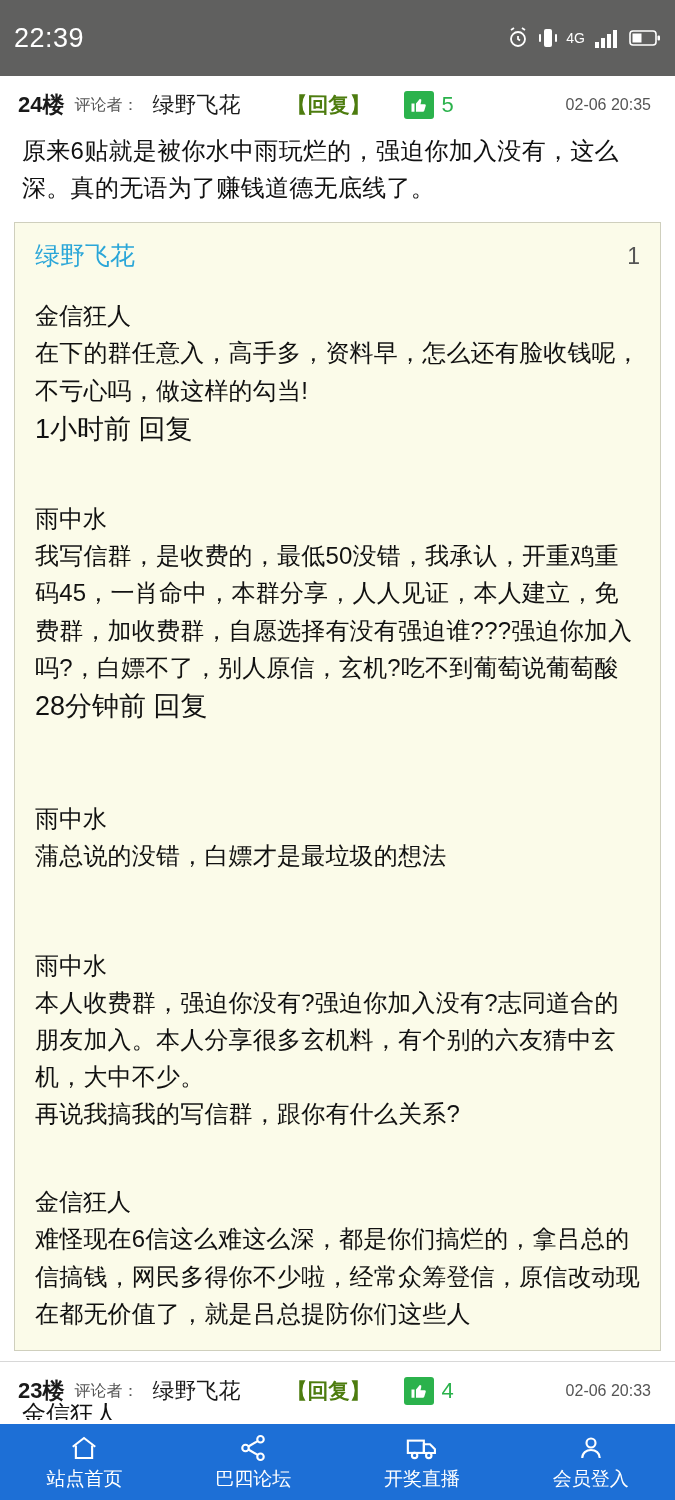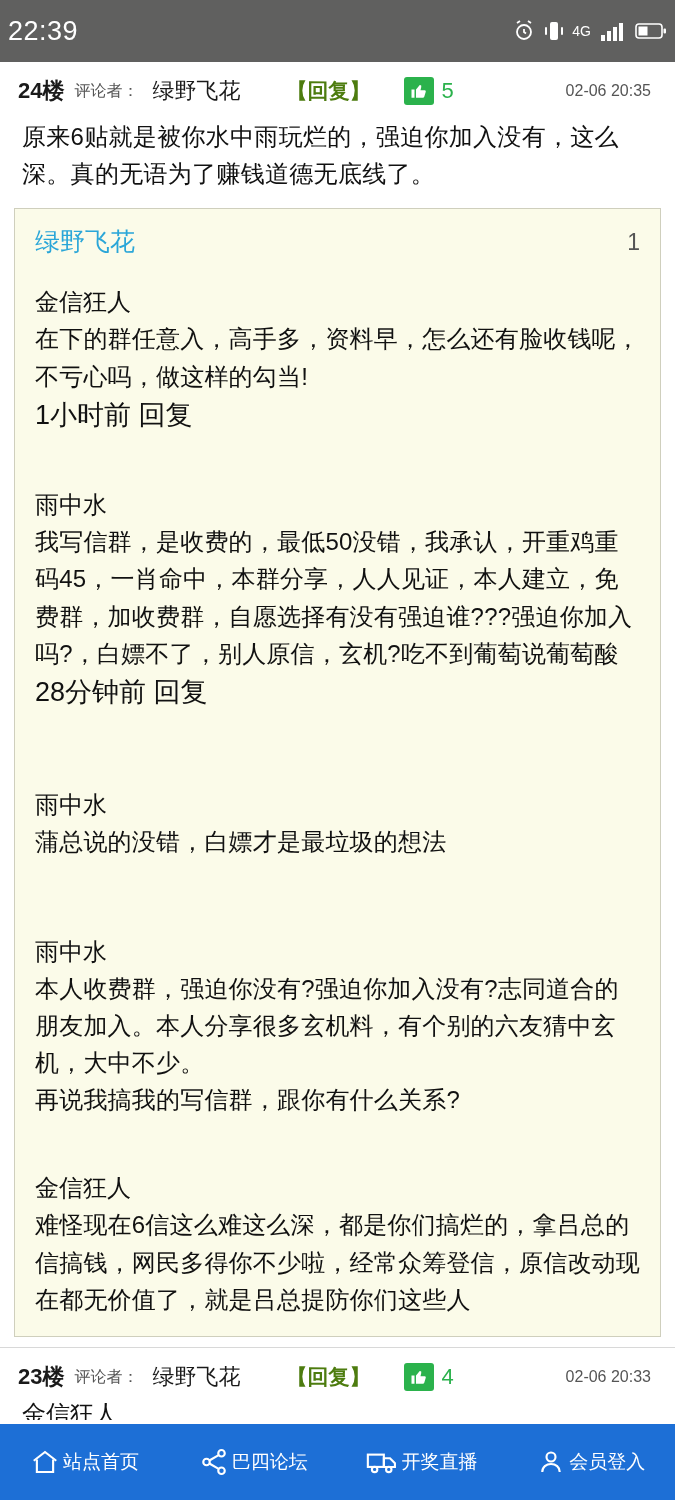--- a/index.html
+++ b/index.html
@@ -6,23 +6,23 @@
   html, body {
     width: 675px; height: 1500px;
     background: #ffffff;
     font-family: "Liberation Sans", "DejaVu Sans", sans-serif;
     overflow: hidden;
   }
   #app { position: relative; width: 675px; height: 1500px; }
 
   
   .statusbar {
-    height: 62px; background: #60605f; color: #ffffff;
+    height: 76px; background: #60605f; color: #ffffff;
     display: flex; align-items: center; justify-content: space-between;
-    padding: 0 8px;
+    padding: 0 14px;
   }
   .statusbar .clock { font-size: 27px; letter-spacing: .5px; }
   .status-icons { display: flex; align-items: center; gap: 9px; }
   .status-icons svg { display: block; }
   .net-label { font-size: 14px; line-height: 1; }
 
   
   .post-header {
     display: flex; align-items: center; padding: 14px 24px 10px 18px;
     gap: 10px; font-size: 22px; color: #333;
@@ -64,21 +64,21 @@
   .gap-md { height: 52px; }
 
   .divider { height: 1px; background: #d8d8d8; margin: 10px 0 0 0; }
 
   
   .bottomnav {
     position: absolute; left: 0; bottom: 0; width: 675px; height: 76px;
     background: #1d6fd6; display: flex; color: #ffffff;
   }
   .nav-item {
-    flex: 1; display: flex; flex-direction: row; align-items: center;
+    flex: 1; display: flex; flex-direction: column; align-items: center;
     justify-content: center; gap: 3px;
   }
   .nav-item svg { display: block; }
   .nav-label { font-size: 19px; }
 
   
   .float-badge {
     position: absolute; left: 0; bottom: 14px; width: 74px; height: 62px;
     background: linear-gradient(160deg,#f6c545 0%, #eb9b2a 100%);
     border-radius: 6px 40px 40px 6px;

